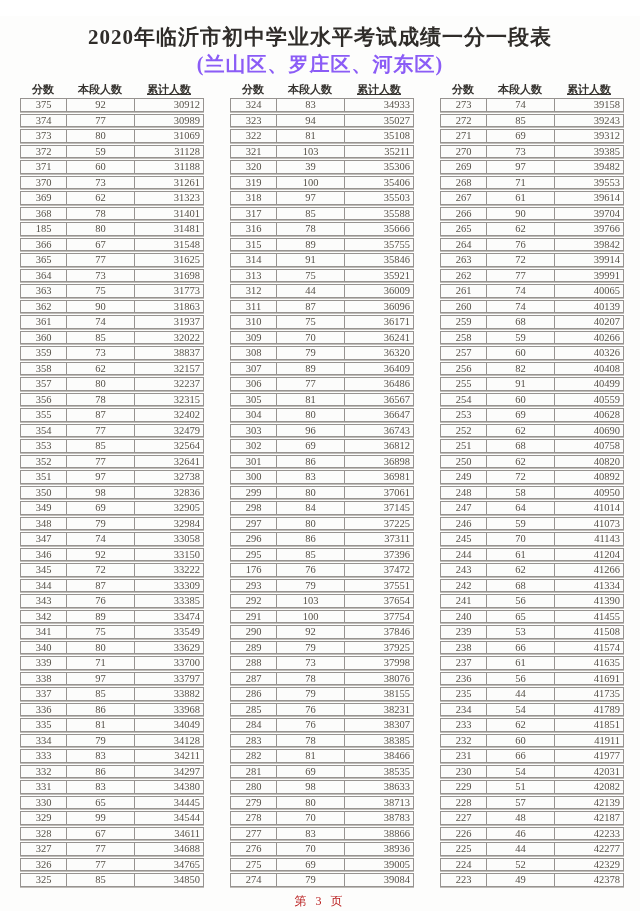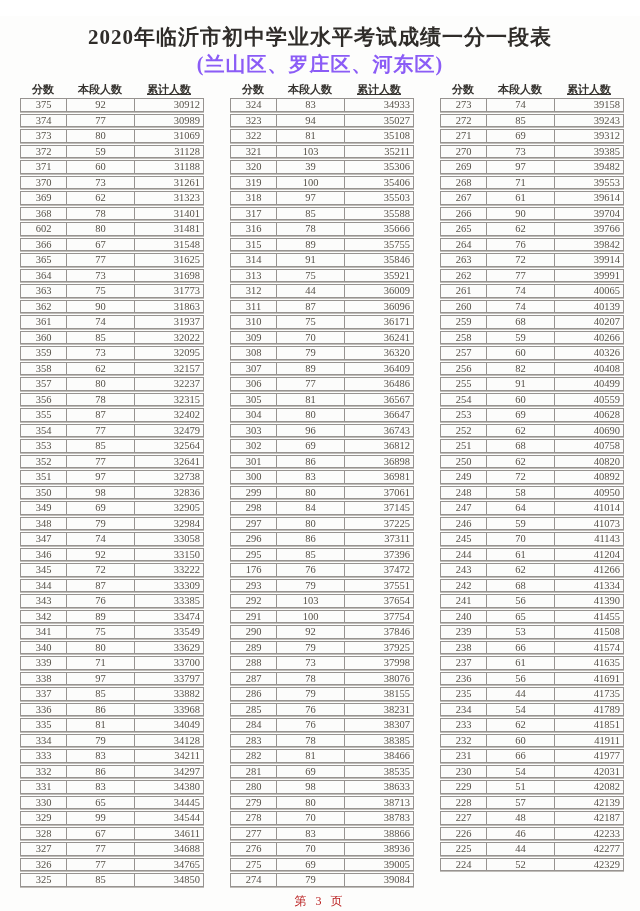--- a/index.html
+++ b/index.html
@@ -124,21 +124,21 @@
           <span class="c1">369</span>
           <span class="c2">62</span>
           <span class="c3">31323</span>
         </div>
         <div class="trow">
           <span class="c1">368</span>
           <span class="c2">78</span>
           <span class="c3">31401</span>
         </div>
         <div class="trow">
-          <span class="c1">602</span>
+          <span class="c1">185</span>
           <span class="c2">80</span>
           <span class="c3">31481</span>
         </div>
         <div class="trow">
           <span class="c1">366</span>
           <span class="c2">67</span>
           <span class="c3">31548</span>
         </div>
         <div class="trow">
           <span class="c1">365</span>
@@ -166,21 +166,21 @@
           <span class="c3">31937</span>
         </div>
         <div class="trow">
           <span class="c1">360</span>
           <span class="c2">85</span>
           <span class="c3">32022</span>
         </div>
         <div class="trow">
           <span class="c1">359</span>
           <span class="c2">73</span>
-          <span class="c3">32095</span>
+          <span class="c3">38837</span>
         </div>
         <div class="trow">
           <span class="c1">358</span>
           <span class="c2">62</span>
           <span class="c3">32157</span>
         </div>
         <div class="trow">
           <span class="c1">357</span>
           <span class="c2">80</span>
           <span class="c3">32237</span>
@@ -856,19 +856,24 @@
         </div>
         <div class="trow">
           <span class="c1">225</span>
           <span class="c2">44</span>
           <span class="c3">42277</span>
         </div>
         <div class="trow">
           <span class="c1">224</span>
           <span class="c2">52</span>
           <span class="c3">42329</span>
+        </div>
+        <div class="trow">
+          <span class="c1">223</span>
+          <span class="c2">49</span>
+          <span class="c3">42378</span>
         </div>
       </div>
   </div>
 
   <div class="footer">第 3 页</div>
 
 </div>
 
 </body></html>

